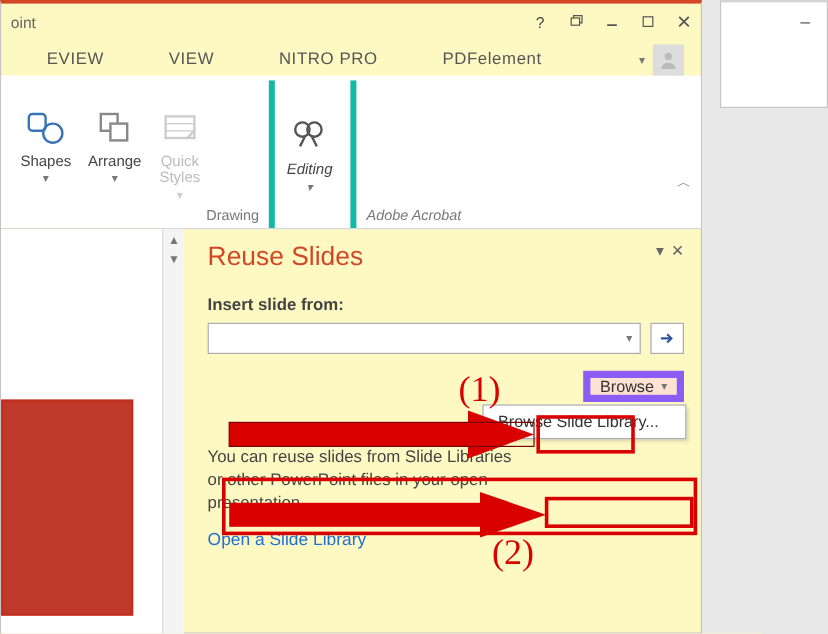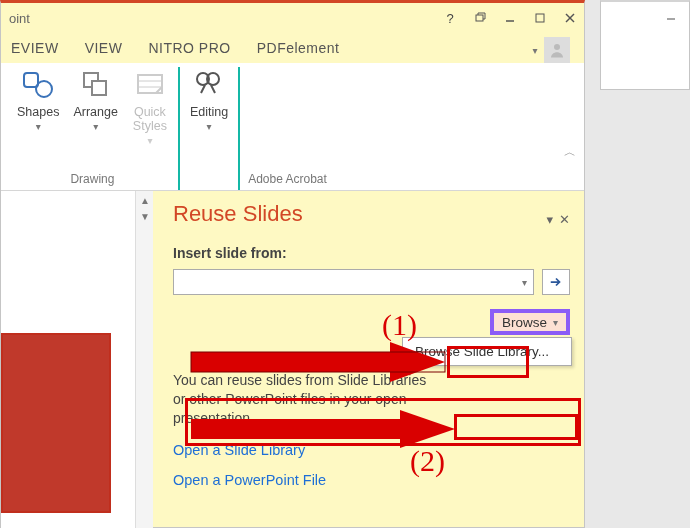--- a/index.html
+++ b/index.html
@@ -7,54 +7,54 @@
 
 .window { position: absolute; left: 0; top: 0; width: 585px; height: 528px; background: #fef9c3; border: 1px solid #c5c5c5; border-top: 3px solid #d24726; }
 
 .titlebar { height: 30px; display: flex; align-items: center; justify-content: space-between; padding: 0 0 0 8px; }
 .titlebar-text { color: #666; font-size: 13px; }
 .titlebar-controls { display: flex; align-items: center; gap: 2px; }
 .tbc-btn { width: 28px; height: 22px; display: flex; align-items: center; justify-content: center; color: #444; font-size: 13px; }
 .tbc-btn svg { width: 12px; height: 12px; }
 
 .ribbon-tabs { display: flex; gap: 18px; padding: 4px 6px 0 6px; font-size: 14px; color: #555; letter-spacing: .5px; }
-.ribbon-tab { padding: 3px 4px; }
+.ribbon-tab { padding: 3px 4px; margin-left: 28px; }
 .ribbon-collapse { margin-left: auto; display: flex; align-items: center; gap: 6px; padding-right: 8px; }
 .avatar { width: 26px; height: 26px; background: #ddd; display:flex; align-items:center; justify-content:center; }
 .avatar svg { width: 18px; height: 18px; fill: #bbb; }
 
 .ribbon { display: flex; border-bottom: 1px solid #d6d6d6; height: 128px; background: #fff; padding: 4px 6px 0 6px; }
-.ribbon-group { display: flex; flex-direction: column; align-items: center; padding: 0 8px; gap: 2px; }
-.ribbon-group + .ribbon-group { border-left: 2px solid #14b8a6; }
+.ribbon-group { display: flex; flex-direction: row; align-items: center; padding: 0 8px; gap: 2px; }
+.ribbon-group + .ribbon-group { border-left: 5px solid #14b8a6; font-style: italic; }
 .ribbon-row { display: flex; gap: 10px; align-items:flex-start; }
 .ribbon-btn { display:flex; flex-direction: column; align-items: center; font-size: 12.5px; color: #444; text-align: center; gap: 2px; padding: 0 2px; }
 .ribbon-btn.disabled { color: #bcbcbc; }
 .ribbon-icon { width: 36px; height: 36px; display:flex; align-items:center; justify-content:center; }
 .ribbon-group-label { font-size: 12px; color: #777; margin-top: auto; padding-bottom: 4px; }
 .drop-caret { font-size: 10px; color: #777; }
 
 .workspace { display:flex; height: calc(100% - 161px); }
 .left-side { width: 152px; height:100%; background:#fff; position:relative; }
 .vscroll { position:absolute; right: 0; top: 0; width: 18px; height: 100%; background:#f4f4f4; border-left:1px solid #ddd; }
 .vscroll .arrow { position:absolute; left:3px; width:12px; height:14px; display:flex; align-items:center; justify-content:center; color:#777; font-size:10px; }
 .vscroll .arrow.up { top: 2px; }
 .vscroll .arrow.down { top: 18px; }
 .slide-thumb { position:absolute; left: 0; top: 142px; width: 110px; height: 180px; background:#c0392b; border: 2px solid #c02e1d; }
 
 .pane { flex:1; padding: 10px 14px 0 20px; position:relative; overflow:hidden; }
-.pane-header { display:flex; align-items:flex-end; justify-content:space-between; }
+.pane-header { display:flex; align-items:flex-start; justify-content:space-between; }
 .pane-title { color:#d24726; font-size: 22px; font-weight: 400; }
 .pane-ctrls { display:flex; gap:6px; color:#666; font-size:13px; }
 .pane-label { color:#444; font-size:14px; margin-top: 18px; font-weight: bold; }
 .combo-row { display:flex; gap:8px; margin-top: 8px; }
 .combo { flex:1; height:26px; border:1px solid #ababab; background:#fff; display:flex; align-items:center; justify-content:flex-end; padding-right:6px; }
 .go-btn { width:28px; height:26px; border:1px solid #ababab; background:#fff; display:flex; align-items:center; justify-content:center; color:#2b579a; }
 
 .browse-row { display:flex; justify-content:flex-end; margin-top: 14px; position:relative; }
-.browse-btn { height:26px; padding: 0 8px; border:4px solid #8b5cf6; background:#fde1d3; display:flex; align-items:center; gap:6px; font-size:13.5px; color:#333; }
+.browse-btn { height:26px; padding: 0 8px; border:6px solid #8b5cf6; background:#fde1d3; display:flex; align-items:center; gap:6px; font-size:13.5px; color:#333; }
 
 .browse-menu { position:absolute; top: 28px; right: -2px; background:#fff; border:1px solid #ababab; box-shadow: 2px 2px 3px rgba(0,0,0,.15); width: 170px; padding: 2px; z-index: 5; }
 .menu-item { font-size:13.5px; color:#333; padding: 4px 10px; white-space: nowrap; }
 .menu-item.hover { background:#fde1d3; border:1px solid #e9af8f; padding: 3px 9px; }
 
 .info-text { font-size: 14px; color:#444; margin-top: 36px; line-height: 1.35; width: 260px; }
 .link { color:#1e6fd6; font-size:14.5px; margin-top: 14px; display:block; }
 
 
 .ann { position:absolute; z-index: 20; pointer-events:none; }
@@ -213,21 +213,20 @@
           <span>Browse</span>
           <span class="drop-caret">▾</span>
         </div>
         <div class="browse-menu">
           <div class="menu-item">Browse Slide Library...</div>
         </div>
       </div>
 
       <div class="info-text">You can reuse slides from Slide Libraries or other PowerPoint files in your open presentation.</div>
       <a class="link">Open a Slide Library</a>
-      <a class="link">Open a PowerPoint File</a>
     </div>
   </div>
 </div>
 
 <div class="secondary-window">
   <div class="titlebar-controls" style="height:28px">
     <div class="tbc-btn">
         <svg viewBox="0 0 12 12">
           <line x1="2" y1="9" x2="10" y2="9" stroke="#888" stroke-width="1.5"></line>
         </svg>

